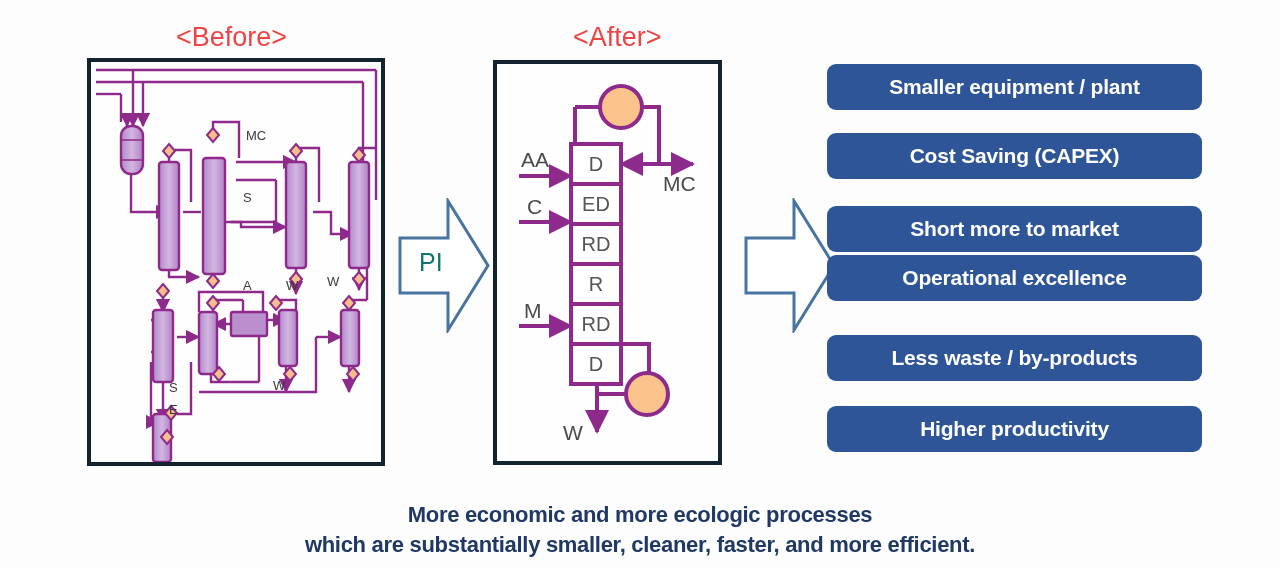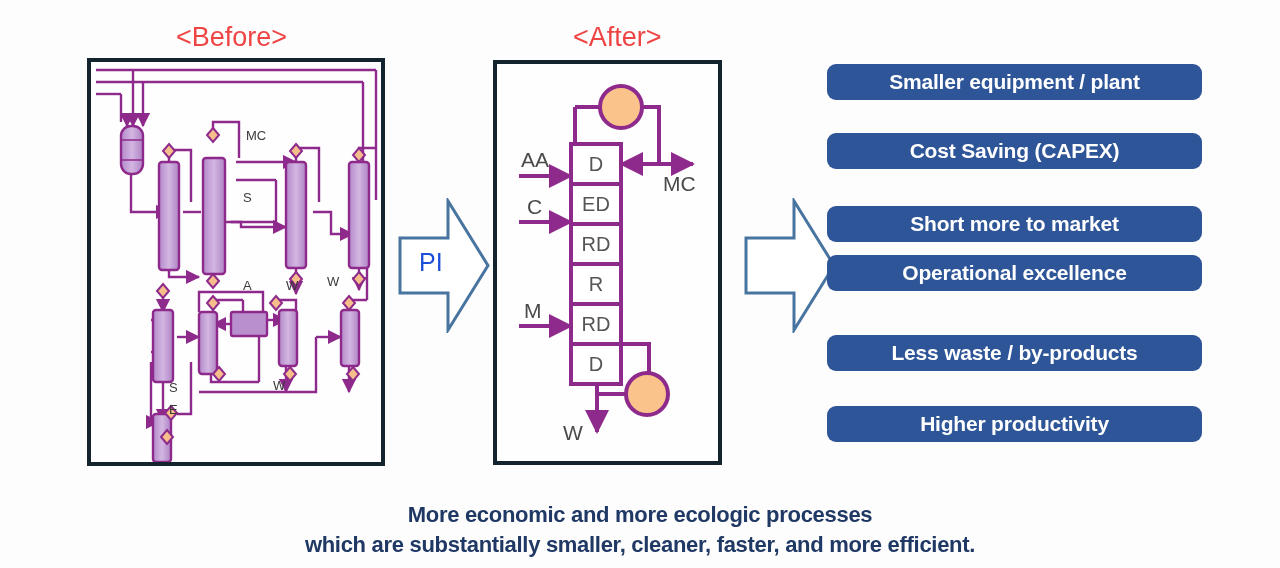--- a/index.html
+++ b/index.html
@@ -38,31 +38,31 @@
 
   .svg-fill { position: absolute; left: 0; top: 0; width: 100%; height: 100%; display: block; }
 
   
   .chevron { position: absolute; }
   #pi-arrow     { left: 398px; top: 198px; width: 92px; height: 135px; }
   #result-arrow { left: 744px; top: 198px; width: 92px; height: 135px; }
   .chevron-label {
     position: absolute;
     font-size: 25px;
-    color: #1d4ed8;
+    color: #0f766e;
     white-space: nowrap;
   }
   #pi-label { left: 419px; top: 248px; }
 
   
   .benefit {
     position: absolute;
     left: 827px;
     width: 375px;
-    height: 36px;
+    height: 46px;
     background: #2e5597;
     border-radius: 9px;
     display: flex;
     align-items: center;
     justify-content: center;
     box-sizing: border-box;
   }
   .benefit span {
     color: #ffffff;
     font-size: 21px;

